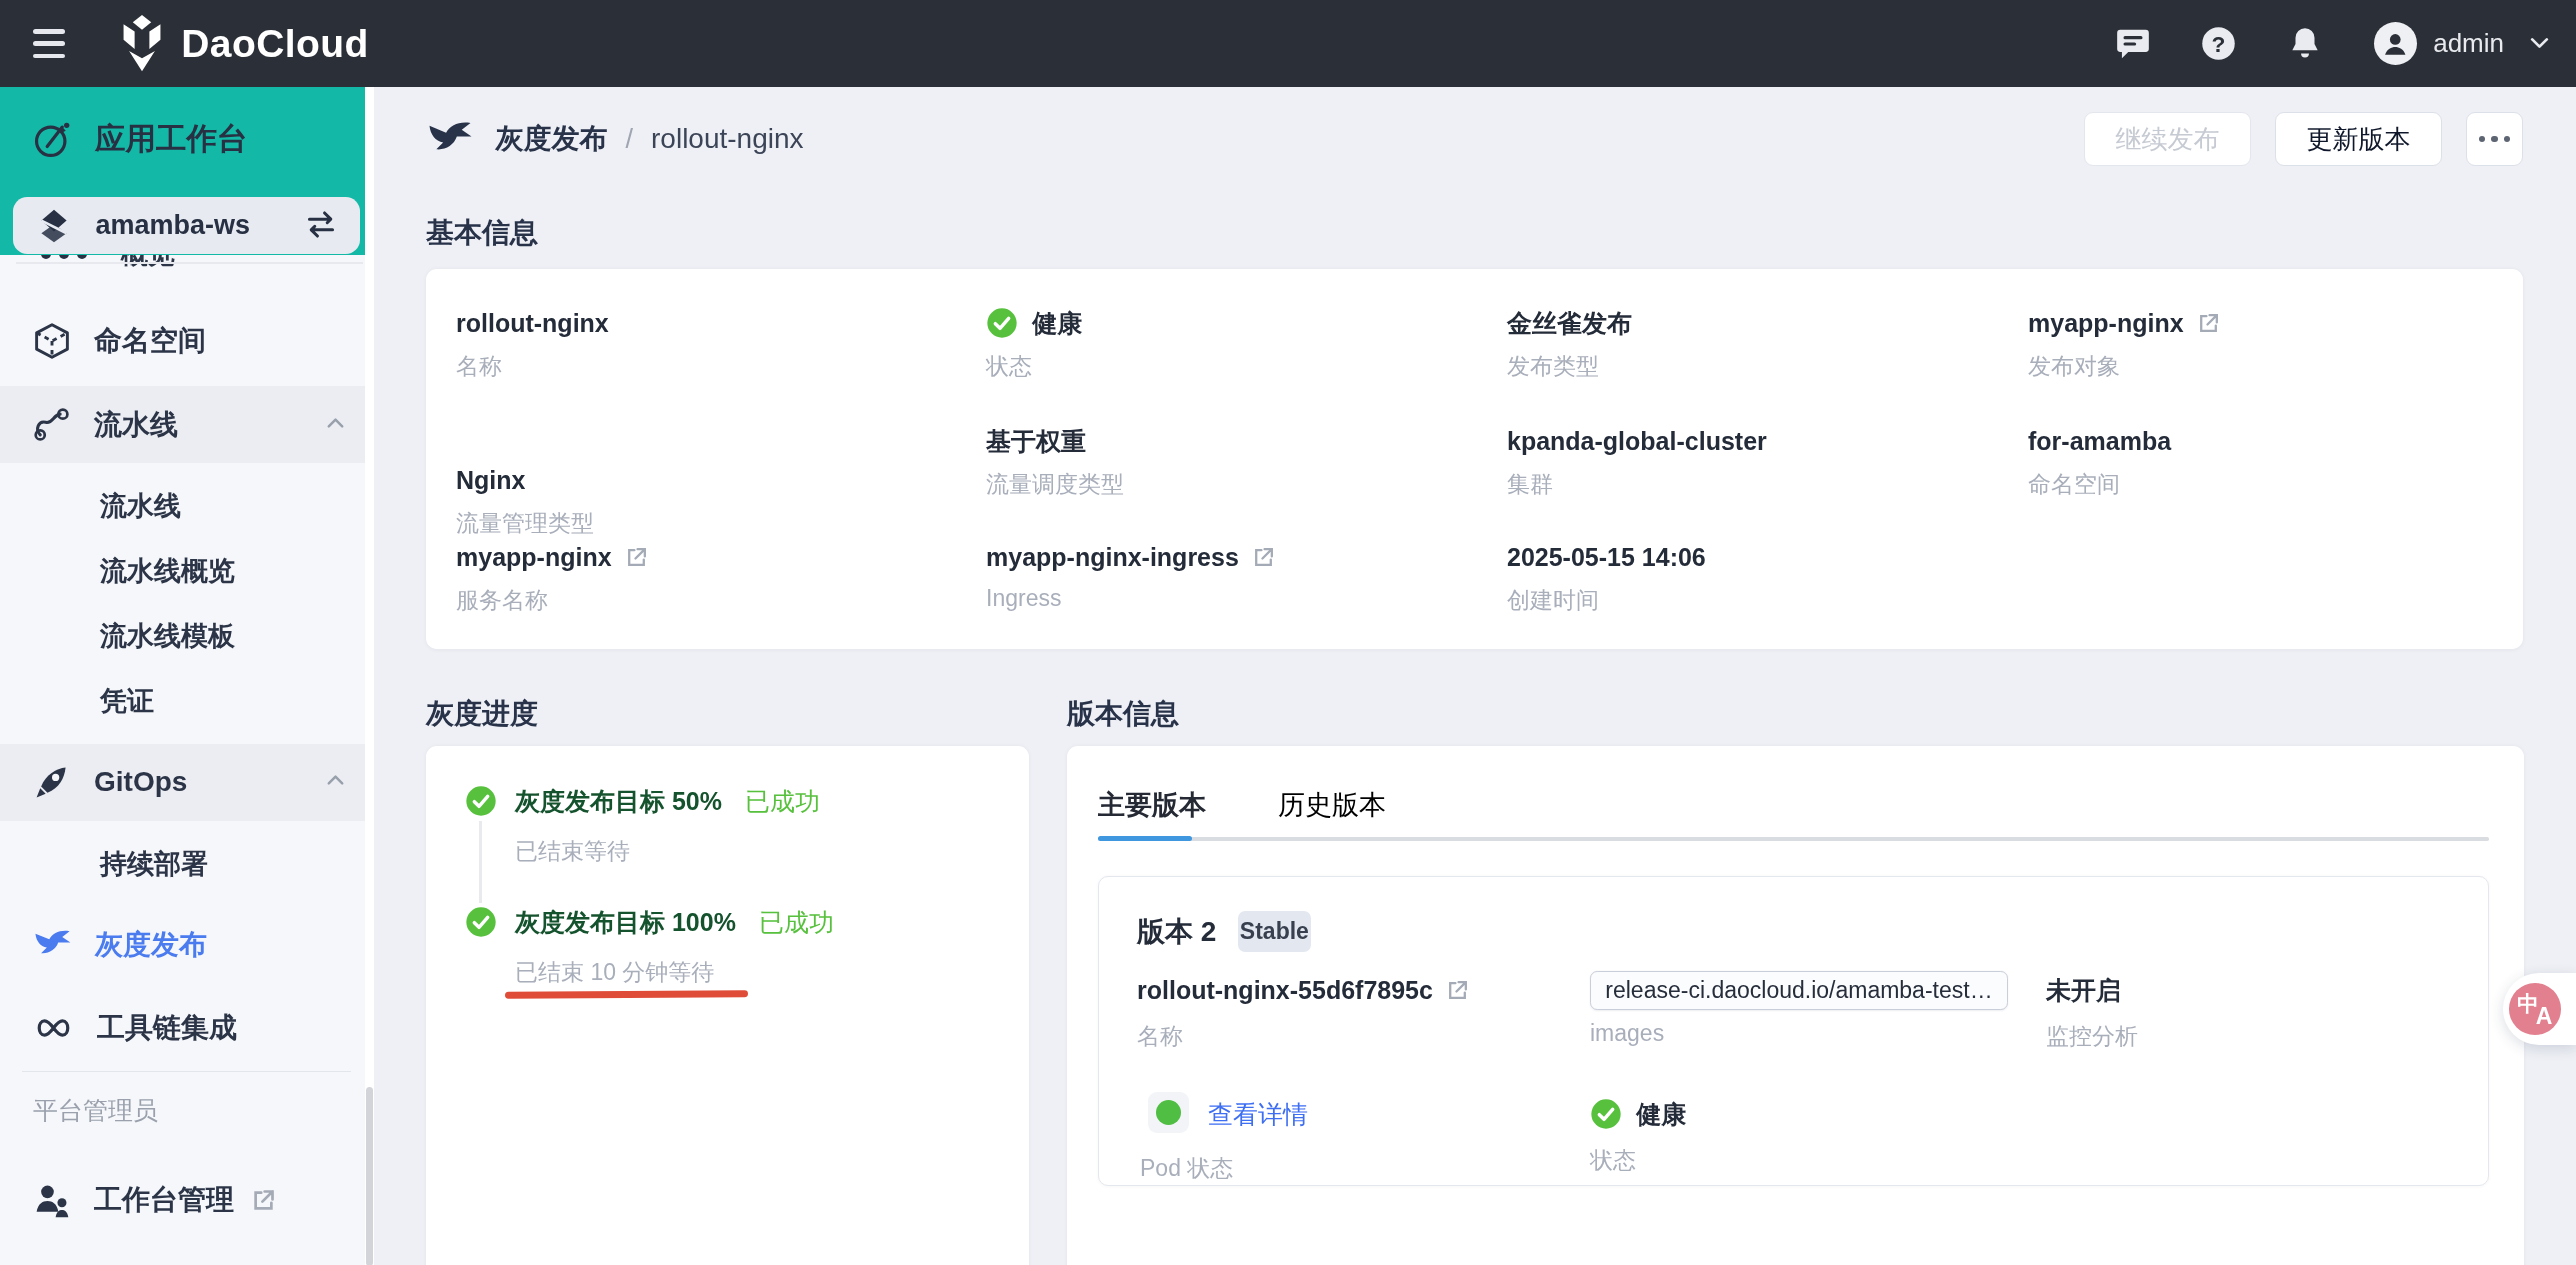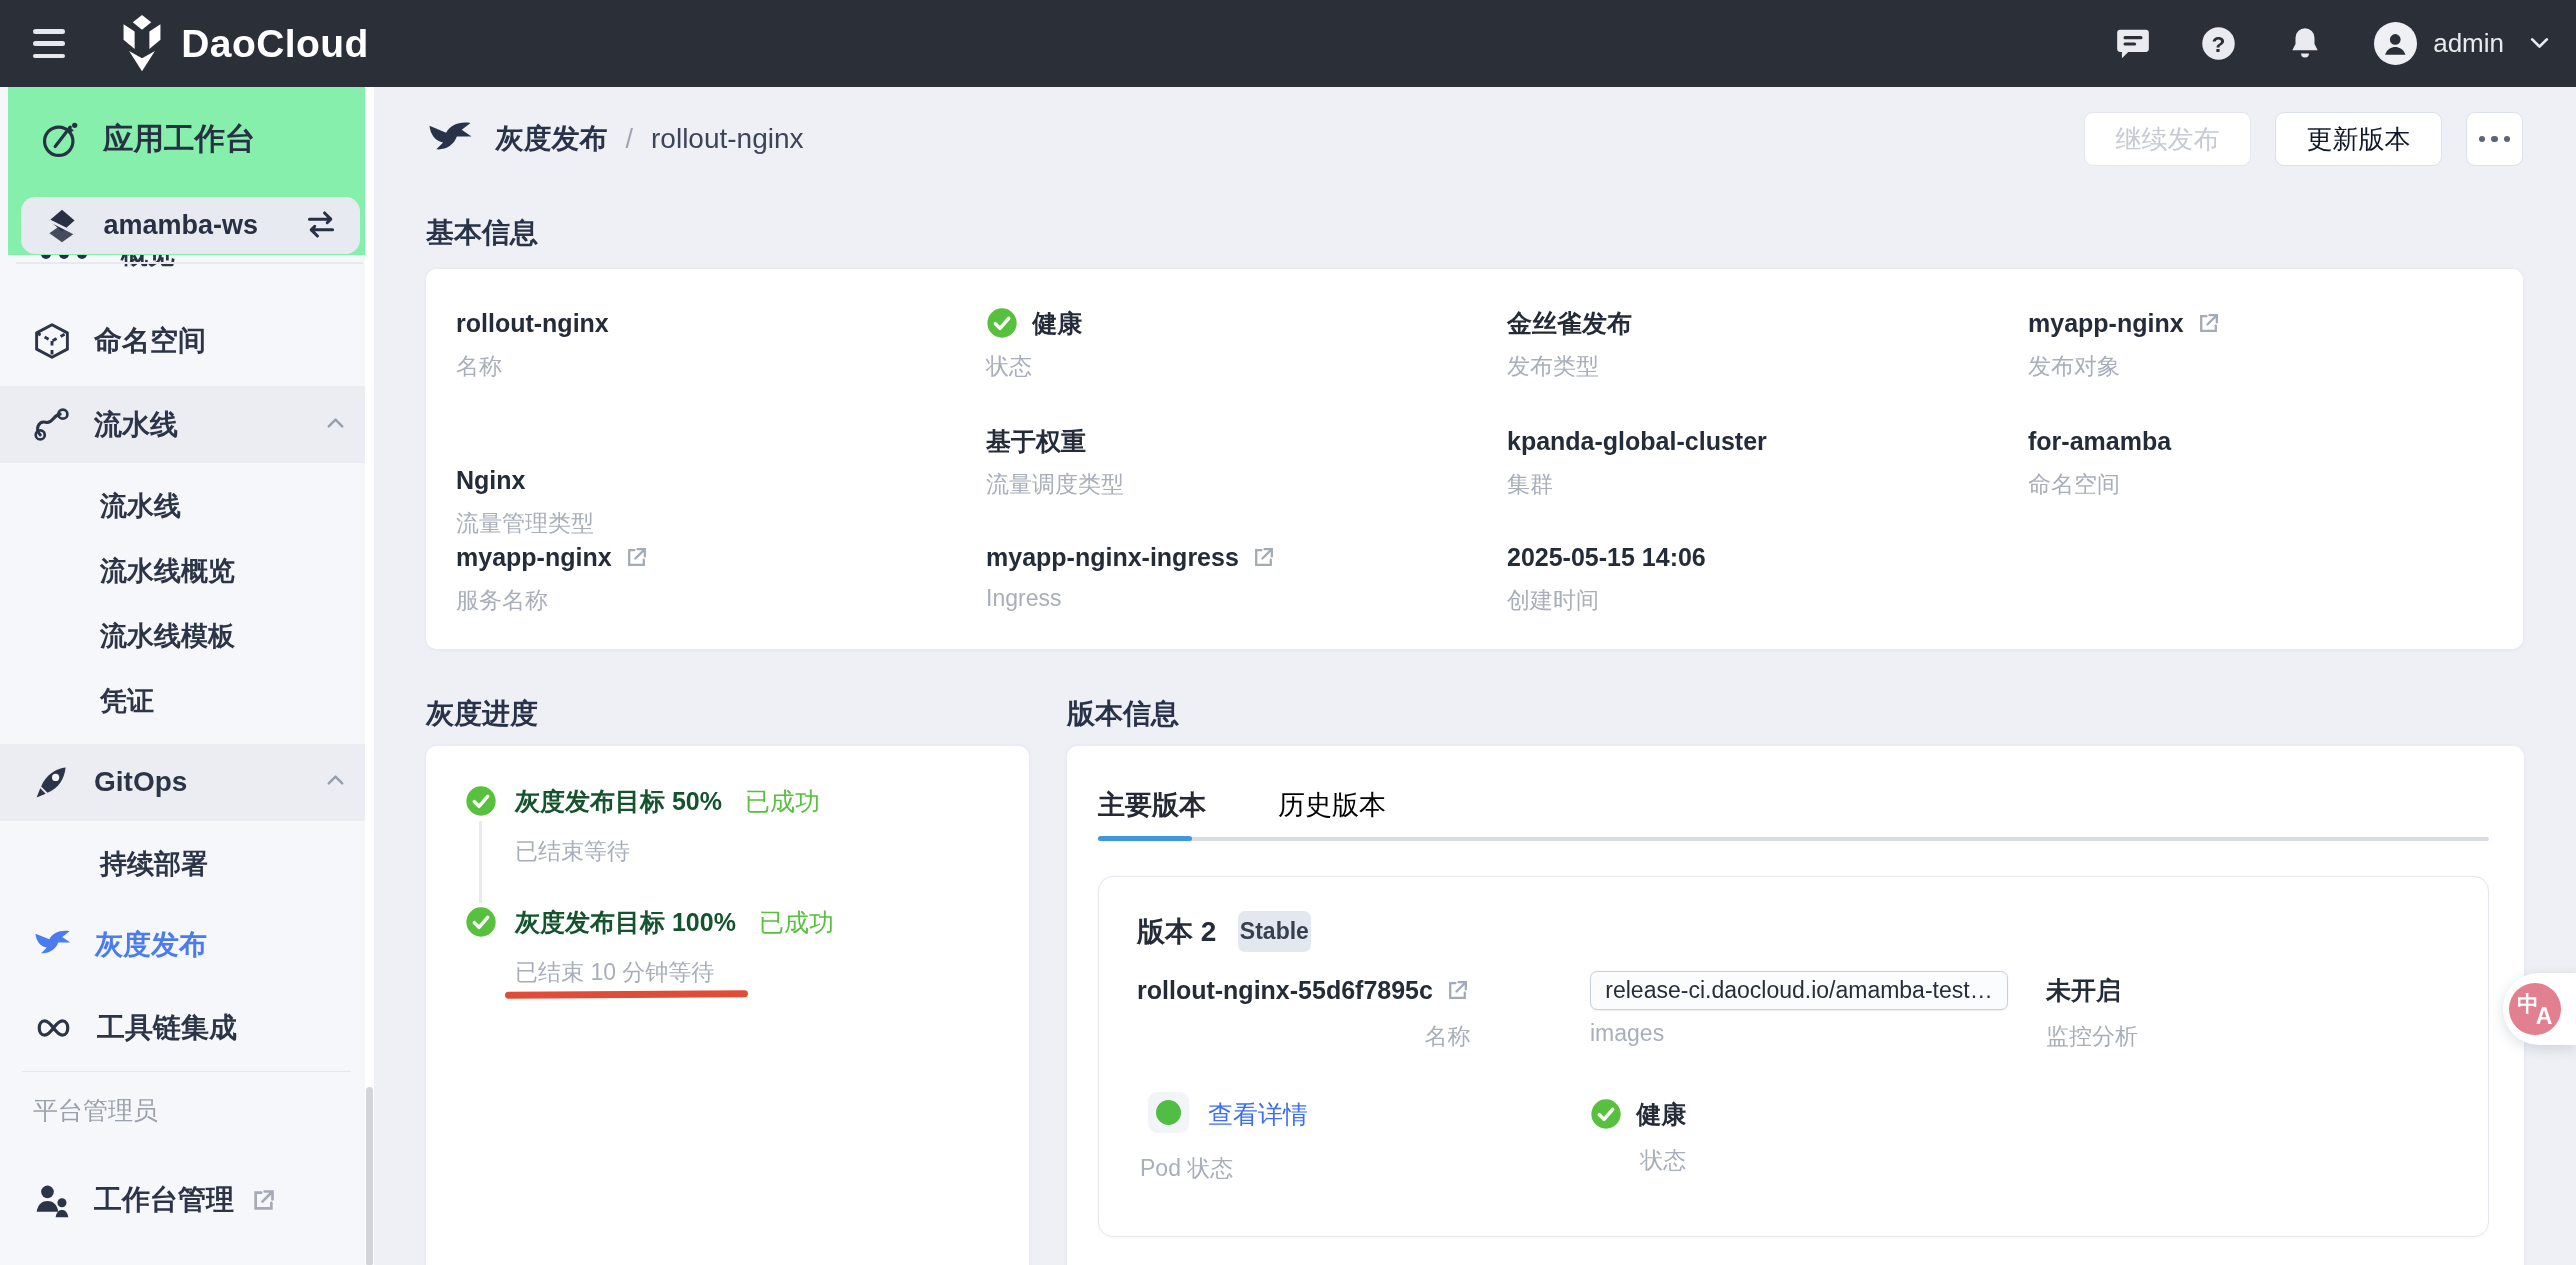--- a/index.html
+++ b/index.html
@@ -17,21 +17,21 @@
   .topbar-right { margin-left:auto; display:flex; align-items:center; margin-right:24px; }
   .tb-icon { width:39px; height:39px; display:flex; align-items:center; justify-content:center; margin-left:47px; }
   .avatar { width:43px; height:43px; border-radius:50%; background:#eef0f4; display:flex; align-items:center; justify-content:center; margin-left:50px; }
   .admin-name { color:#e8eaee; font-size:26px; margin-left:16px; }
   .tb-chev { margin-left:23px; }
 
   
   .sidebar { position:absolute; top:87px; left:0; width:374px; bottom:0; background:#f6f7fa; overflow:hidden; }
   .side-flow { position:absolute; top:176px; left:0; right:0; bottom:0; }
   .scrolled-row { position:absolute; top:140px; left:0; right:0; height:54px; display:flex; align-items:center; padding-left:41px; }
-  .side-pinned { position:absolute; top:0; left:8px; right:0; height:168px; background:#86efac; }
+  .side-pinned { position:absolute; top:0; left:0; right:0; height:168px; background:#14b8a6; }
   .side-divider-top { position:absolute; top:175px; left:16px; right:10.8px; height:1.8px; background:#e7e9ee; }
   .product-title { position:absolute; top:32px; left:33px; display:flex; align-items:center; }
   .product-title .label { font-size:30.5px; font-weight:bold; color:#273143; margin-left:23px; }
   .ws-pill { position:absolute; top:110px; left:13.4px; right:14.3px; height:57px; background:#e7eaf1; border-radius:14.3px; display:flex; align-items:center; padding:0 23px; cursor:pointer; }
   .ws-pill .ws-name { font-size:27px; font-weight:600; color:#273143; margin-left:23px; }
   .ws-pill .swap { margin-left:auto; }
   .menu-item { display:flex; align-items:center; padding-left:33px; height:77px; cursor:pointer; }
   .menu-item .mi-label { font-size:28px; font-weight:600; color:#2b3547; margin-left:23px; }
   .menu-item .chev { margin-left:auto; margin-right:27px; }
   .group-open { background:#ecedf3; }
@@ -74,21 +74,21 @@
   .connector { position:absolute; left:53px; top:75px; width:2.7px; height:82px; background:#e8eaee; }
   .red-underline { position:absolute; left:79px; top:245px; width:243px; height:7.2px; background:#df4c38; border-radius:3.6px; transform:rotate(-.4deg); }
 
   
   .tabs { position:absolute; top:41px; left:31px; display:flex; }
   .tab { font-size:27px; cursor:pointer; white-space:nowrap; }
   .tab-active { font-weight:bold; color:#242933; }
   .tab-idle { color:#000000; margin-left:72px; }
   .tab-track { position:absolute; top:91px; left:31px; width:1391px; height:3.6px; background:#d9dce1; border-radius:1.8px; }
   .tab-ink { position:absolute; top:90px; left:31px; width:94px; height:5.4px; background:#3f97e0; border-radius:2.7px; }
-  .inner-card { position:absolute; top:130px; left:31px; width:1391px; height:361px; border:1.8px solid #e4e7ed; border-radius:15px; background:#fff; box-shadow:0 0.9px 3.6px rgba(30,40,70,.04);text-align:right; }
+  .inner-card { position:absolute; top:130px; left:31px; width:1391px; height:310px; border:1.8px solid #e4e7ed; border-radius:10px; background:#fff; box-shadow:0 0.9px 3.6px rgba(30,40,70,.04); }
   .ver-title-row { position:absolute; top:34px; left:38px; display:flex; align-items:center; }
   .ver-title { font-size:28px; font-weight:bold; color:#242b39; }
   .badge { margin-left:21.5px; height:41px; padding:0 2px; background:#e3e7ef; border-radius:7.2px; display:flex; align-items:center; font-size:23px; font-weight:600; color:#38404f; }
   .img-box { position:absolute; top:94px; height:39px; border:1.8px solid #c9cedb; border-radius:7.2px; background:#fbfcfd; display:flex; align-items:center; padding:0 14.3px; font-size:23px; color:#262d3b; box-shadow:0 0.9px 1.8px rgba(30,40,70,.08); white-space:nowrap; }
   .pod-chip { position:absolute; left:49px; top:215px; width:41px; height:41px; border-radius:9px; background:#f2f4f8; display:flex; align-items:center; justify-content:center; }
   .pod-dot { width:25px; height:25px; border-radius:50%; background:#50bd43; }
   .link-blue { font-size:25px; color:#3e6ef2; cursor:pointer; white-space:nowrap; }
 
   
   .fab { position:absolute; right:0; top:886px; width:73px; height:72px; background:#fff; border-radius:36px 0 0 36px; box-shadow:0 3.6px 14.3px rgba(40,50,80,.16); }

